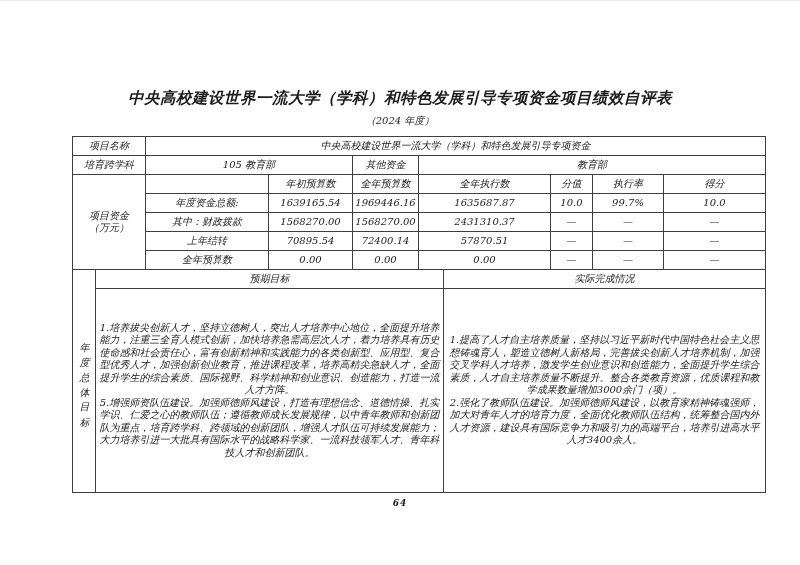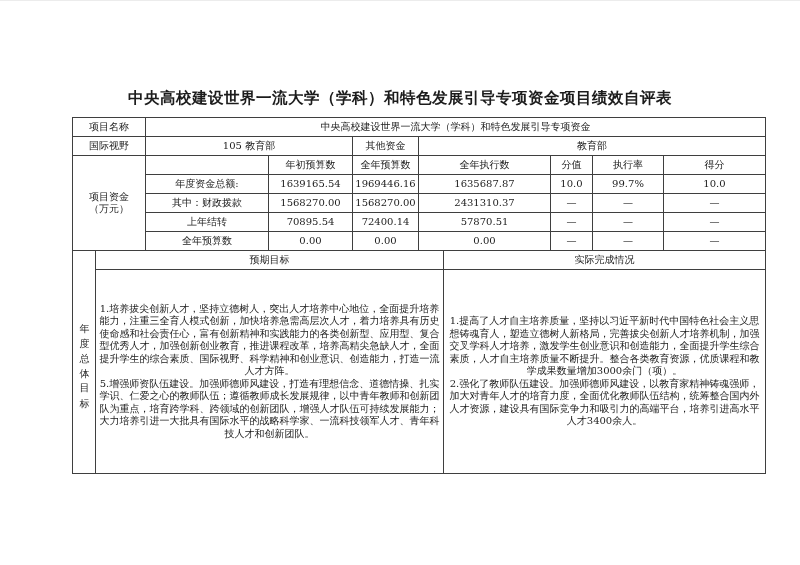--- a/index.html
+++ b/index.html
@@ -11,20 +11,21 @@
     overflow: hidden;
     font-family: "DejaVu Serif", "Liberation Serif", serif;
     color: #1c1c1c;
   }
   .page {
     width: 800px;
     height: 565px;
     position: relative;
     border-top: 1px solid #ececec;
     box-sizing: border-box;
+    font-style: italic;
   }
   .doc-title {
     margin-top: 87px;
     text-align: center;
     font-size: 15.5px;
     font-weight: bold;
     letter-spacing: 0.5px;
   }
   .doc-subtitle {
     margin-top: 5px;
@@ -74,20 +75,21 @@
     margin-top: 5px;
     letter-spacing: 1px;
   }
 </style>
 </head>
 <body>
 
 <div class="page">
 
   <div class="doc-title">中央高校建设世界一流大学（学科）和特色发展引导专项资金项目绩效自评表</div>
+  <div class="doc-subtitle">（2024 年度）</div>
 
   <table class="form">
     <colgroup>
       <col style="width:23px">
         <col style="width:50px">
         <col style="width:123px">
       <col style="width:84px">
         <col style="width:66px">
         <col style="width:25px">
       <col style="width:107px">
@@ -96,21 +98,21 @@
       <col style="width:102px">
     </colgroup>
 
     <tbody>
         <tr class="r">
       <td colspan="2">项目名称</td>
       <td colspan="8">中央高校建设世界一流大学（学科）和特色发展引导专项资金</td>
     </tr>
 
     <tr class="r">
-      <td colspan="2">国际视野</td>
+      <td colspan="2">培育跨学科</td>
       <td colspan="2">105 教育部</td>
       <td>其他资金</td>
       <td colspan="5">教育部</td>
     </tr>
 
     <tr class="r">
       <td colspan="2" rowspan="5" class="prewrap">项目资金
 （万元）</td>
       <td></td>
       <td>年初预算数</td>
@@ -175,14 +177,15 @@
         <p>5.增强师资队伍建设。加强师德师风建设，打造有理想信念、道德情操、扎实学识、仁爱之心的教师队伍；遵循教师成长发展规律，以中青年教师和创新团队为重点，培育跨学科、跨领域的创新团队，增强人才队伍可持续发展能力；大力培养引进一大批具有国际水平的战略科学家、一流科技领军人才、青年科技人才和创新团队。</p>
       </td>
       <td colspan="4" class="goal-text">
         <p>1.提高了人才自主培养质量，坚持以习近平新时代中国特色社会主义思想铸魂育人，塑造立德树人新格局，完善拔尖创新人才培养机制，加强交叉学科人才培养，激发学生创业意识和创造能力，全面提升学生综合素质，人才自主培养质量不断提升。整合各类教育资源，优质课程和教学成果数量增加3000余门（项）。</p>
         <p>2.强化了教师队伍建设。加强师德师风建设，以教育家精神铸魂强师，加大对青年人才的培育力度，全面优化教师队伍结构，统筹整合国内外人才资源，建设具有国际竞争力和吸引力的高端平台，培养引进高水平人才3400余人。</p>
       </td>
     </tr>
   </tbody>
     </table>
 
+  <div class="page-number">64</div>
 
 </div>
 
 </body></html>

